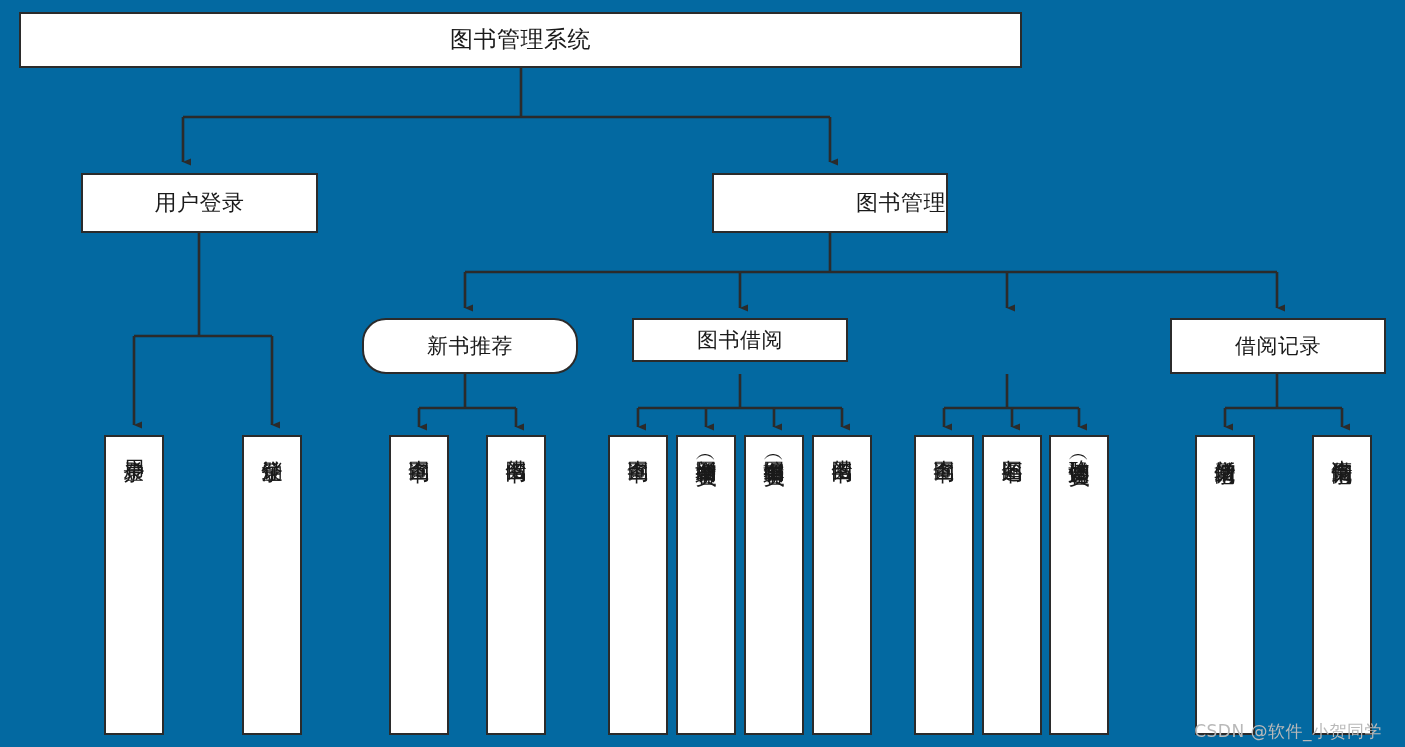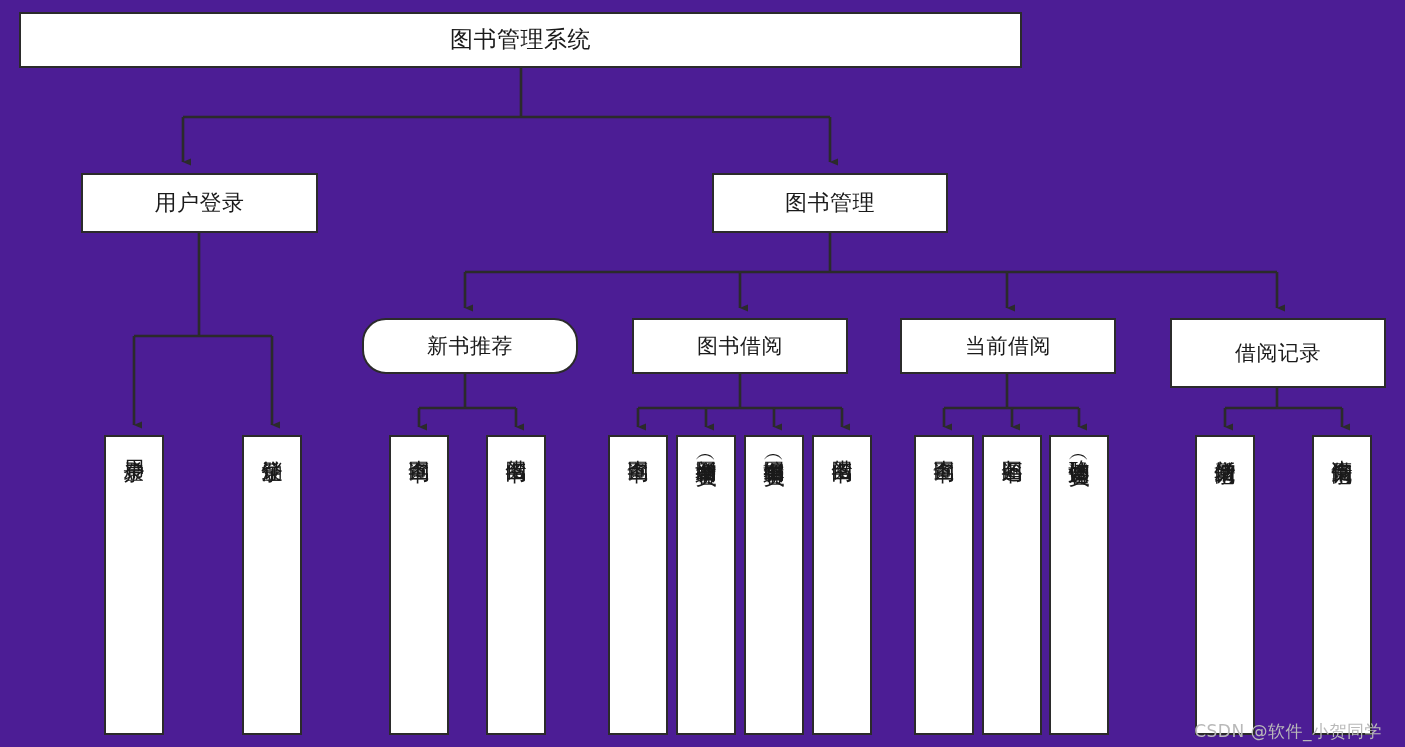--- a/index.html
+++ b/index.html
@@ -8,21 +8,21 @@
     padding: 0;
     background: #ffffff;
   }
   body {
     font-family: "DejaVu Sans", "Liberation Sans", sans-serif;
   }
   #diagram-root {
     position: relative;
     width: 1405px;
     height: 747px;
-    background: #4c1d95;
+    background: #0369a1;
     overflow: hidden;
   }
   #diagram-svg {
     position: absolute;
     left: 0;
     top: 0;
     width: 1405px;
     height: 747px;
   }
   .node-box {
@@ -124,34 +124,31 @@
     </g>
   </svg>
 
   <div class="node-box level0" style="left:19px; top:12px; width:1003px; height:56px;">
     <span class="node-label">图书管理系统</span>
   </div>
 
   <div class="node-box level1" style="left:81px; top:173px; width:237px; height:60px;">
     <span class="node-label">用户登录</span>
   </div>
-  <div class="node-box level1" style="left:712px; top:173px; width:236px; height:60px;">
+  <div class="node-box level1" style="left:712px; top:173px; width:236px; height:60px;justify-content:flex-end;">
     <span class="node-label">图书管理</span>
   </div>
 
   <div class="node-box level2" style="left:362px; top:318px; width:216px; height:56px;border-radius:24px;">
     <span class="node-label">新书推荐</span>
   </div>
-  <div class="node-box level2" style="left:632px; top:318px; width:216px; height:56px;">
+  <div class="node-box level2" style="left:632px; top:318px; width:216px; height:44px;">
     <span class="node-label">图书借阅</span>
   </div>
-  <div class="node-box level2" style="left:900px; top:318px; width:216px; height:56px;">
-    <span class="node-label">当前借阅</span>
-  </div>
-  <div class="node-box level2" style="left:1170px; top:318px; width:216px; height:70px;">
+  <div class="node-box level2" style="left:1170px; top:318px; width:216px; height:56px;">
     <span class="node-label">借阅记录</span>
   </div>
 
   <div class="node-box leaf" style="left:104px; top:435px; width:60px; height:300px;">
     <span class="node-label">用户登录</span>
   </div>
   <div class="node-box leaf" style="left:242px; top:435px; width:60px; height:300px;">
     <span class="node-label">注销登录</span>
   </div>
 

